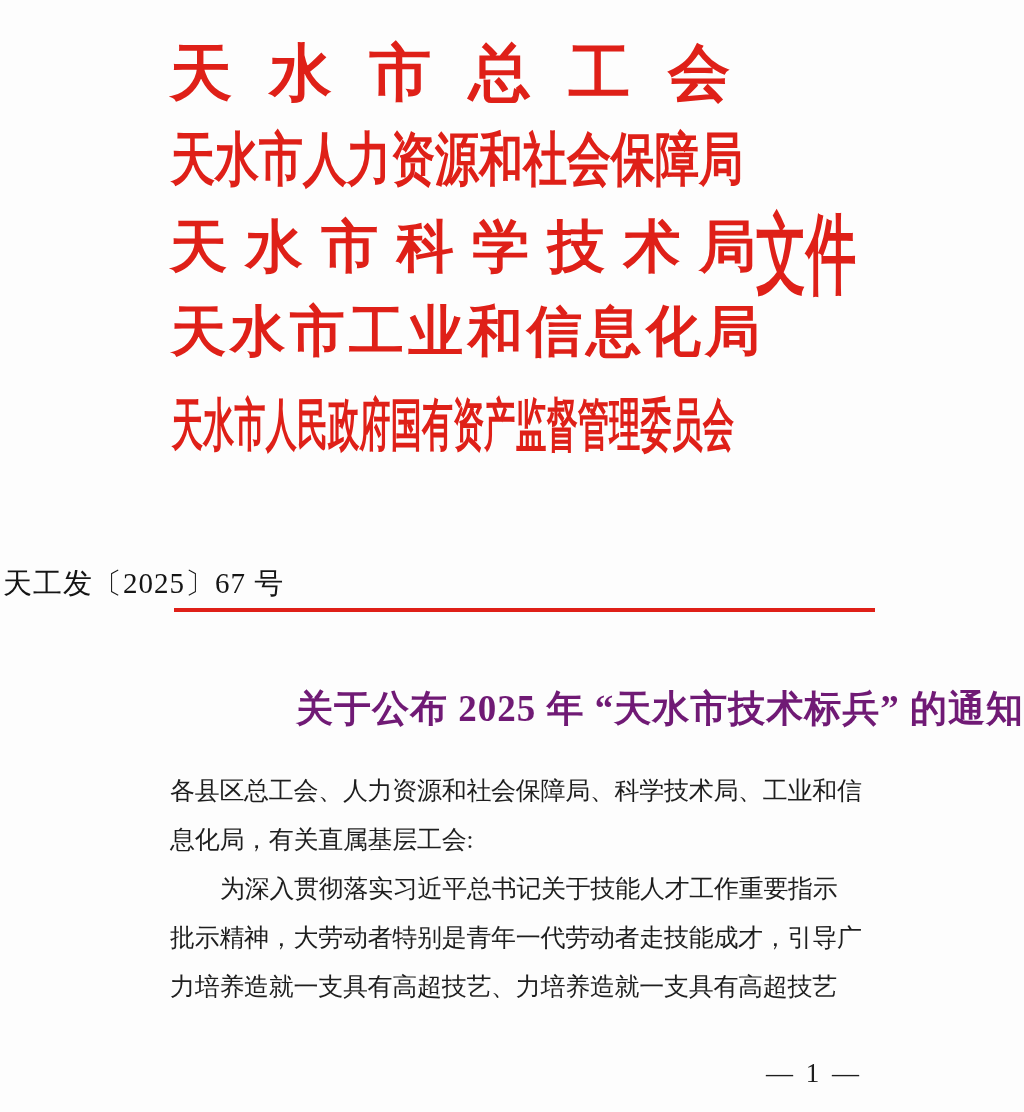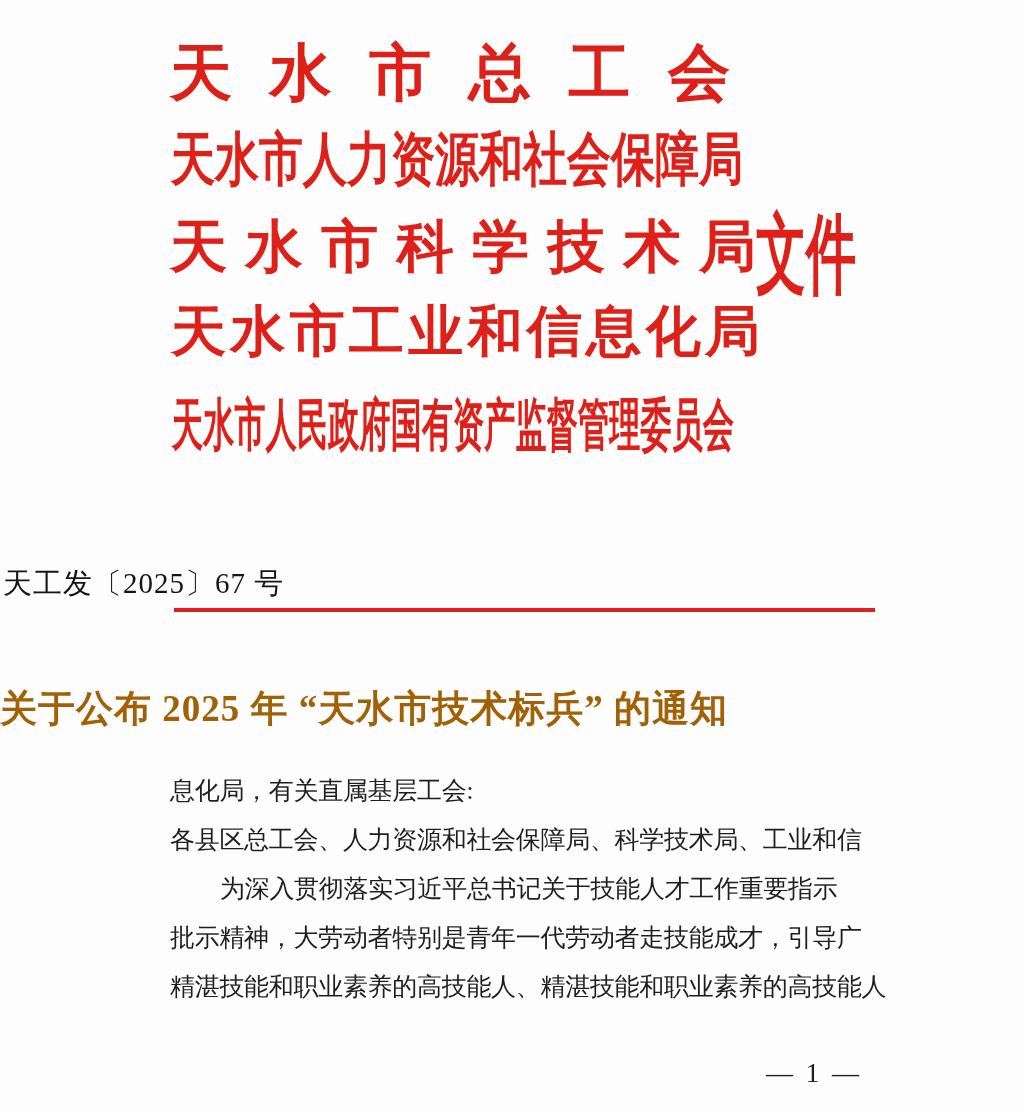--- a/index.html
+++ b/index.html
@@ -63,24 +63,24 @@
     left: 174px; top: 608px;
     width: 701px; height: 4px;
     background: #df2018;
   }
 
   
   .doc-title {
     position: absolute;
     left: 0; top: 684px;
     width: 100%;
-    text-align: left;
+    text-align: right;
     font-size: 37px;
     font-weight: bold;
-    color: #a16207;
+    color: #701a75;
     letter-spacing: 1px;
     white-space: nowrap;
   }
 
   
   .body-text {
     position: absolute;
     left: 170px; top: 766px;
     width: 696px;
     font-size: 25px;
@@ -178,22 +178,22 @@
       <span>会</span>
     </div>
 
   <div class="doc-number">天工发〔2025〕67 号</div>
 
   <div class="red-rule"></div>
 
   <div class="doc-title">关于公布 2025 年 “天水市技术标兵” 的通知</div>
 
   <div class="body-text">
+    <div class="body-line">各县区总工会、人力资源和社会保障局、科学技术局、工业和信</div>
     <div class="body-line">息化局，有关直属基层工会:</div>
-    <div class="body-line">各县区总工会、人力资源和社会保障局、科学技术局、工业和信</div>
     <div class="body-line indent">为深入贯彻落实习近平总书记关于技能人才工作重要指示</div>
     <div class="body-line">批示精神，大劳动者特别是青年一代劳动者走技能成才，引导广</div>
-    <div class="body-line">精湛技能和职业素养的高技能人、精湛技能和职业素养的高技能人</div>
+    <div class="body-line">力培养造就一支具有高超技艺、力培养造就一支具有高超技艺</div>
   </div>
 
   <div class="page-number">— 1 —</div>
 
 </div>
 
 </body></html>

